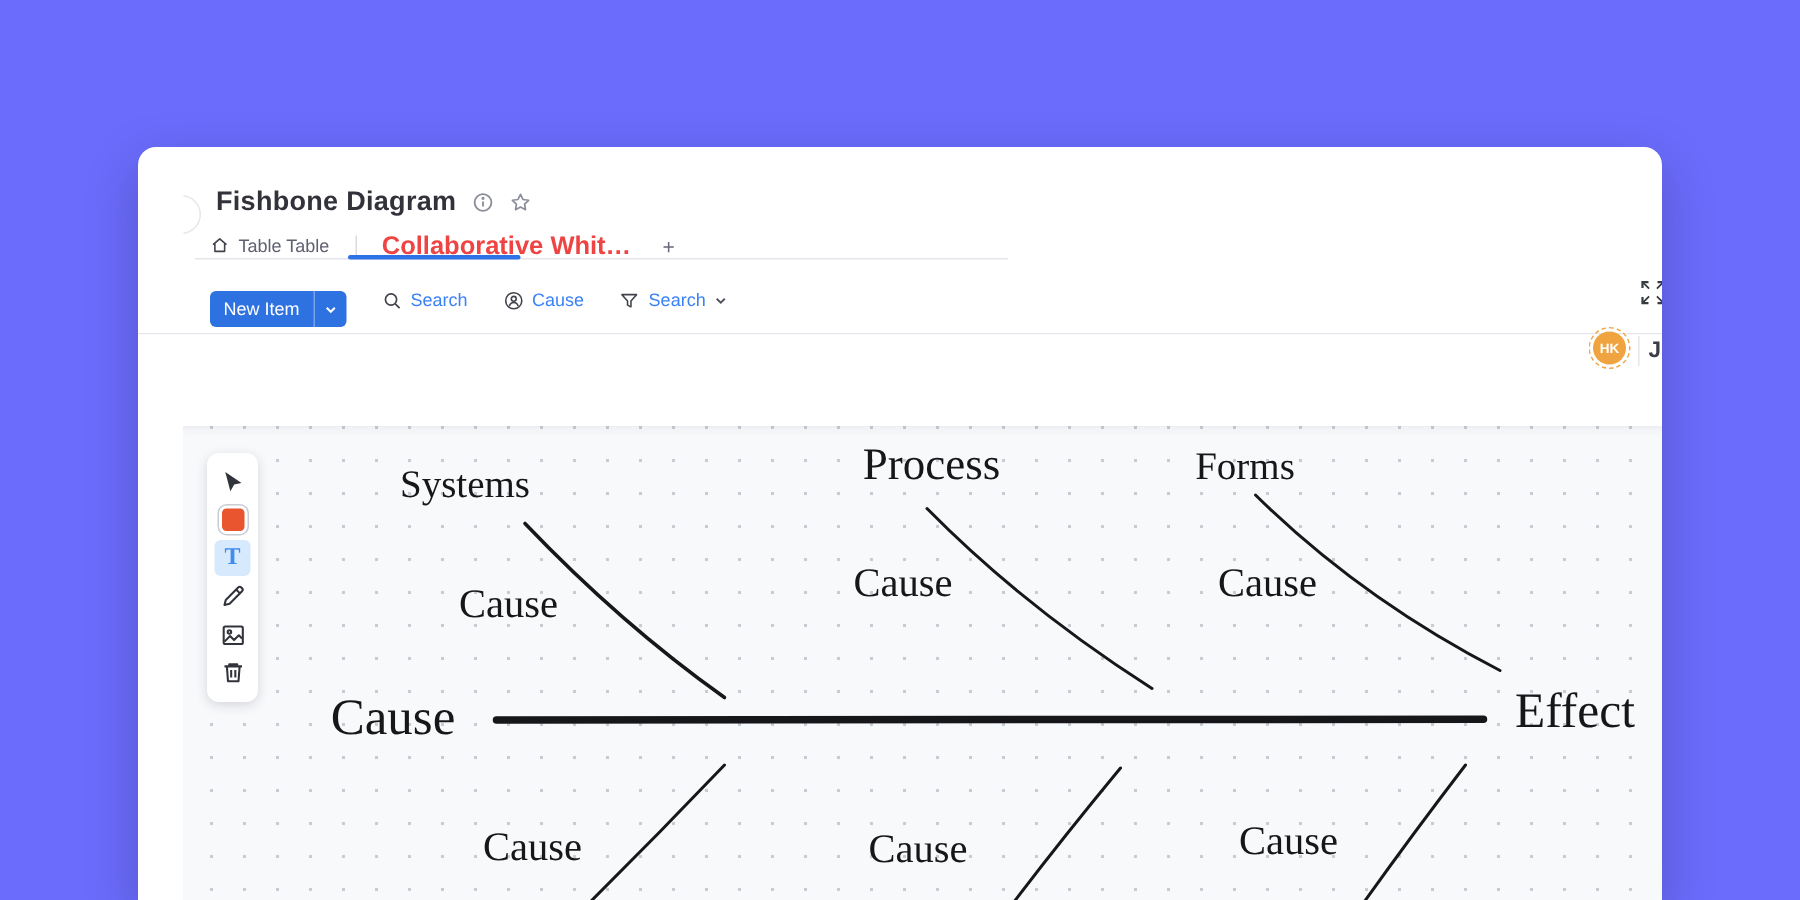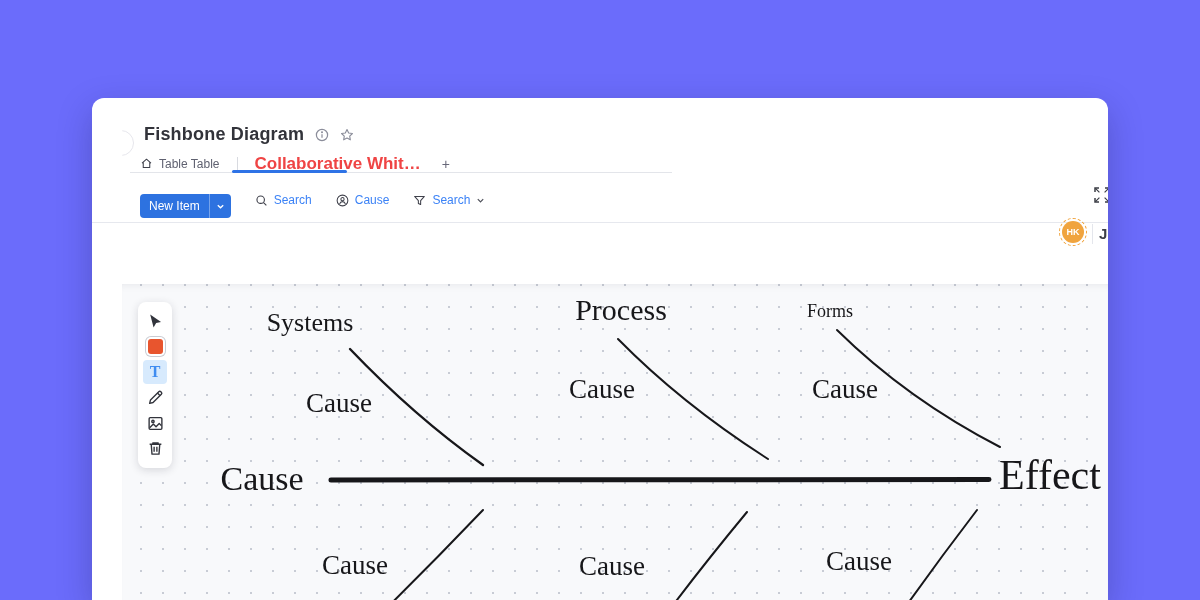--- a/index.html
+++ b/index.html
@@ -166,28 +166,28 @@
       <path d="M228 65 Q292 132 361 181" stroke-width="2.4"></path>
       <path d="M496 55 Q560 120 646 175" stroke-width="2"></path>
       <path d="M715 46 Q785 115 878 163" stroke-width="2"></path>
       <path d="M361 226 Q298 292 232 356" stroke-width="2"></path>
       <path d="M625 228 Q572 292 528 352" stroke-width="2"></path>
       <path d="M855 226 Q806 290 763 352" stroke-width="2"></path>
     </svg>
 
     <div class="fish-label" style="left:188px; top:39px; font-size:26px;">Systems</div>
     <div class="fish-label" style="left:499px; top:26px; font-size:30px;">Process</div>
-    <div class="fish-label" style="left:708px; top:27px; font-size:18px;">Forms</div>
+    <div class="fish-label" style="left:708px; top:27px; font-size:26px;">Forms</div>
 
     <div class="fish-label" style="left:217px; top:119px; font-size:27px;">Cause</div>
     <div class="fish-label" style="left:480px; top:105px; font-size:27px;">Cause</div>
     <div class="fish-label" style="left:723px; top:105px; font-size:27px;">Cause</div>
 
     <div class="fish-label" style="left:140px; top:195px; font-size:34px;">Cause</div>
-    <div class="fish-label" style="left:928px; top:191px; font-size:42px;text-align:right;">Effect</div>
+    <div class="fish-label" style="left:928px; top:191px; font-size:33px;text-align:right;">Effect</div>
 
     <div class="fish-label" style="left:233px; top:281px; font-size:27px;">Cause</div>
     <div class="fish-label" style="left:490px; top:282px; font-size:27px;">Cause</div>
     <div class="fish-label" style="left:737px; top:277px; font-size:27px;">Cause</div>
   </div>
 
   <div class="palette">
     <div class="pal-item">
       <svg class="pal-svg" viewBox="0 0 16 16" fill="currentColor">
         <path d="M3 1.5l10.2 6.9-4.6 1-2.4 4.2z"></path>

